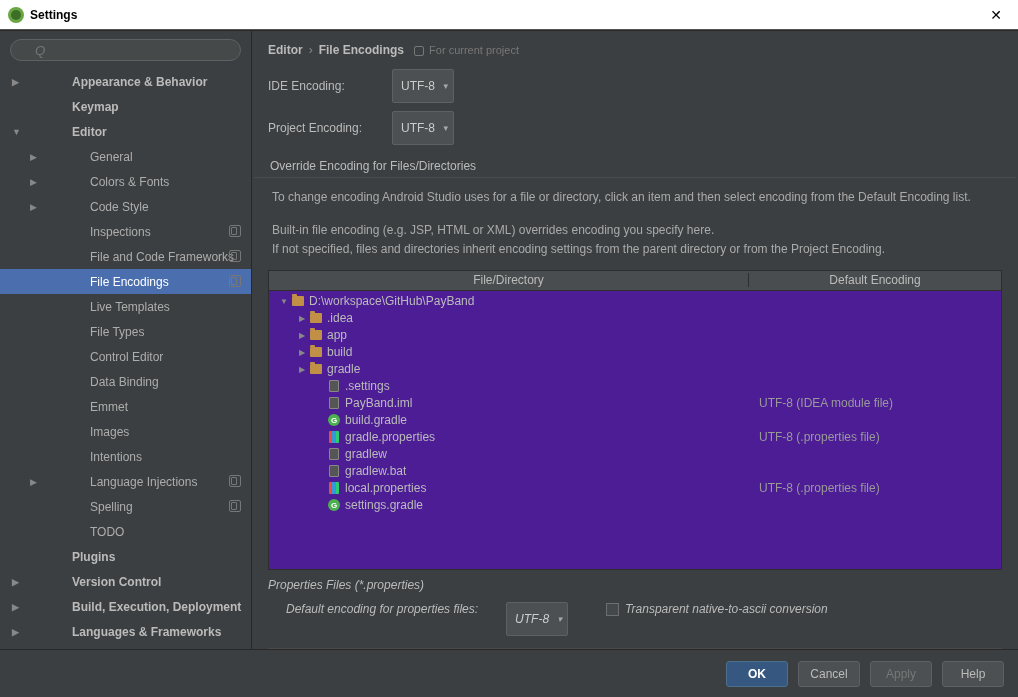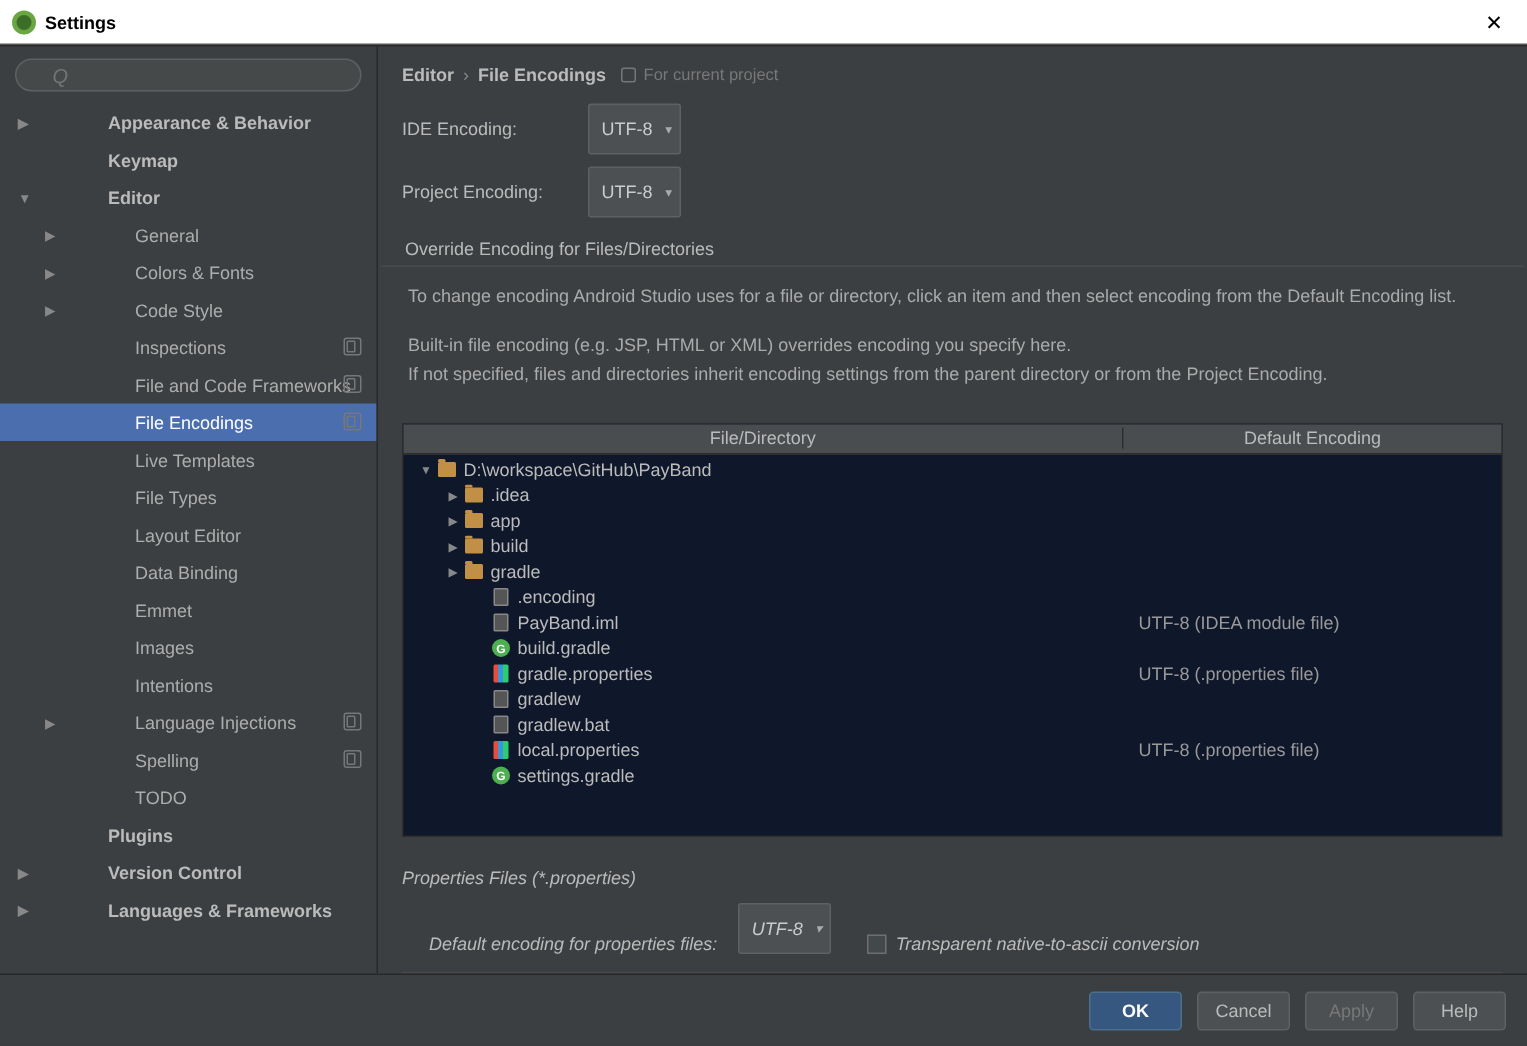--- a/index.html
+++ b/index.html
@@ -174,27 +174,27 @@
     color:#bbb;
     border-bottom:1px solid #4a4a4a;
     margin:0 2px;
   }
   .help-text {
     padding:10px 20px;
     color:#aaa;
     line-height:1.6;
   }
   .table-wrap {
-    margin:12px 16px;
+    margin:0 16px;
     border:1px solid #2d2d2d;
     flex:1;
     display:flex;
     flex-direction:column;
     min-height:0;
-    background:#0f172a;
+    background:#4c1d95;
   }
   .table-header{
     display:flex;
     background:#4a4d4f;
     border-bottom:1px solid #2d2d2d;
     height:20px;
     align-items:center;
   }
   .th { text-align:center; color:#bbb; }
   .th-file { flex:0 0 480px; border-right:1px solid #2d2d2d;}
@@ -334,21 +334,21 @@
         <div class="tree-item indent-1">
           <span class="arrow none"></span>
           <span>Live Templates</span>
         </div>
         <div class="tree-item indent-1">
           <span class="arrow none"></span>
           <span>File Types</span>
         </div>
         <div class="tree-item indent-1">
           <span class="arrow none"></span>
-          <span>Layout Editor</span>
+          <span>Control Editor</span>
         </div>
         <div class="tree-item indent-1">
           <span class="arrow none"></span>
           <span>Data Binding</span>
         </div>
         <div class="tree-item indent-1">
           <span class="arrow none"></span>
           <span>Emmet</span>
         </div>
         <div class="tree-item indent-1">
@@ -373,20 +373,24 @@
           <span class="arrow none"></span>
           <span>TODO</span>
         </div>
         <div class="tree-item bold">
           <span class="arrow none"></span>
           <span>Plugins</span>
         </div>
         <div class="tree-item bold">
           <span class="arrow right"></span>
           <span>Version Control</span>
+        </div>
+        <div class="tree-item bold">
+          <span class="arrow right"></span>
+          <span>Build, Execution, Deployment</span>
         </div>
         <div class="tree-item bold">
           <span class="arrow right"></span>
           <span>Languages &amp; Frameworks</span>
         </div>
       </div>
   </div>
 
   <div class="content">
     <div class="breadcrumb">
@@ -474,21 +478,21 @@
               <span>gradle</span>
             </div>
             <div class="enccell"></div>
           </div>
           <div class="file-row">
             <div class="filecell pad-2">
               <span class="f-arrow leaf"></span>
               <span class="f-icon">
                 <span class="ico-file"></span>
               </span>
-              <span>.encoding</span>
+              <span>.settings</span>
             </div>
             <div class="enccell"></div>
           </div>
           <div class="file-row">
             <div class="filecell pad-2">
               <span class="f-arrow leaf"></span>
               <span class="f-icon">
                 <span class="ico-file"></span>
               </span>
               <span>PayBand.iml</span>
@@ -553,21 +557,21 @@
               </span>
               <span>settings.gradle</span>
             </div>
             <div class="enccell"></div>
           </div>
         </div>
     </div>
 
     <div class="lower-section">
       <div style="margin-bottom:10px;">Properties Files (*.properties)</div>
-      <div style="display:flex;align-items:flex-end;gap:14px;padding-left:18px;">
+      <div style="display:flex;align-items:flex-start;gap:28px;padding-left:18px;">
         <span>Default encoding for properties files:</span>
         <div class="dropdown">
           <span>UTF-8</span>
         </div>
         <span style="display:inline-flex;align-items:center;margin-left:10px;">
           <span class="checkbox"></span>
           <span>Transparent native-to-ascii conversion</span>
         </span>
       </div>
     </div>

